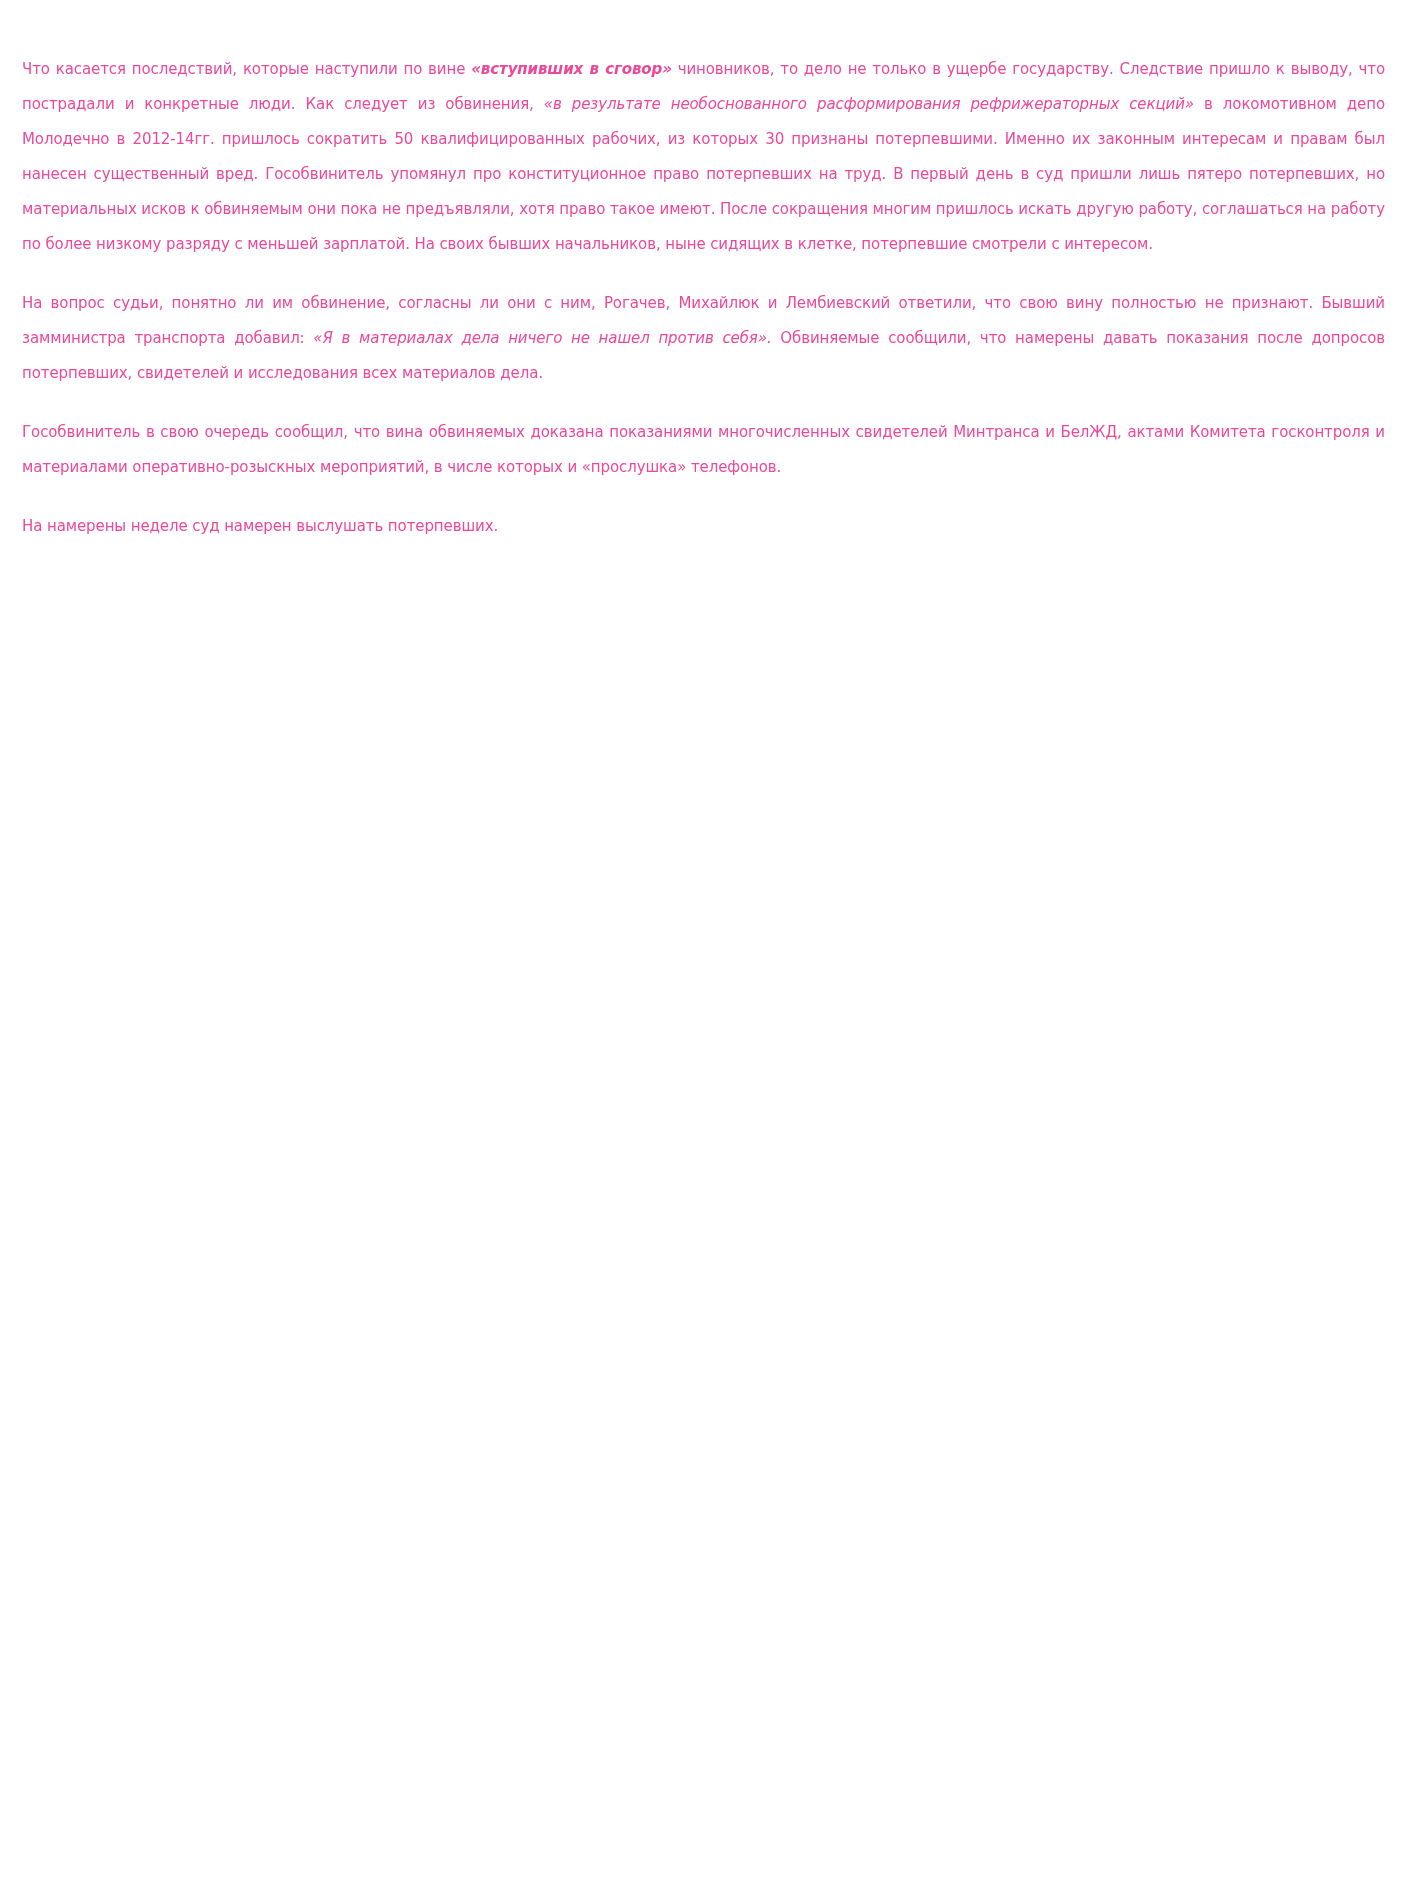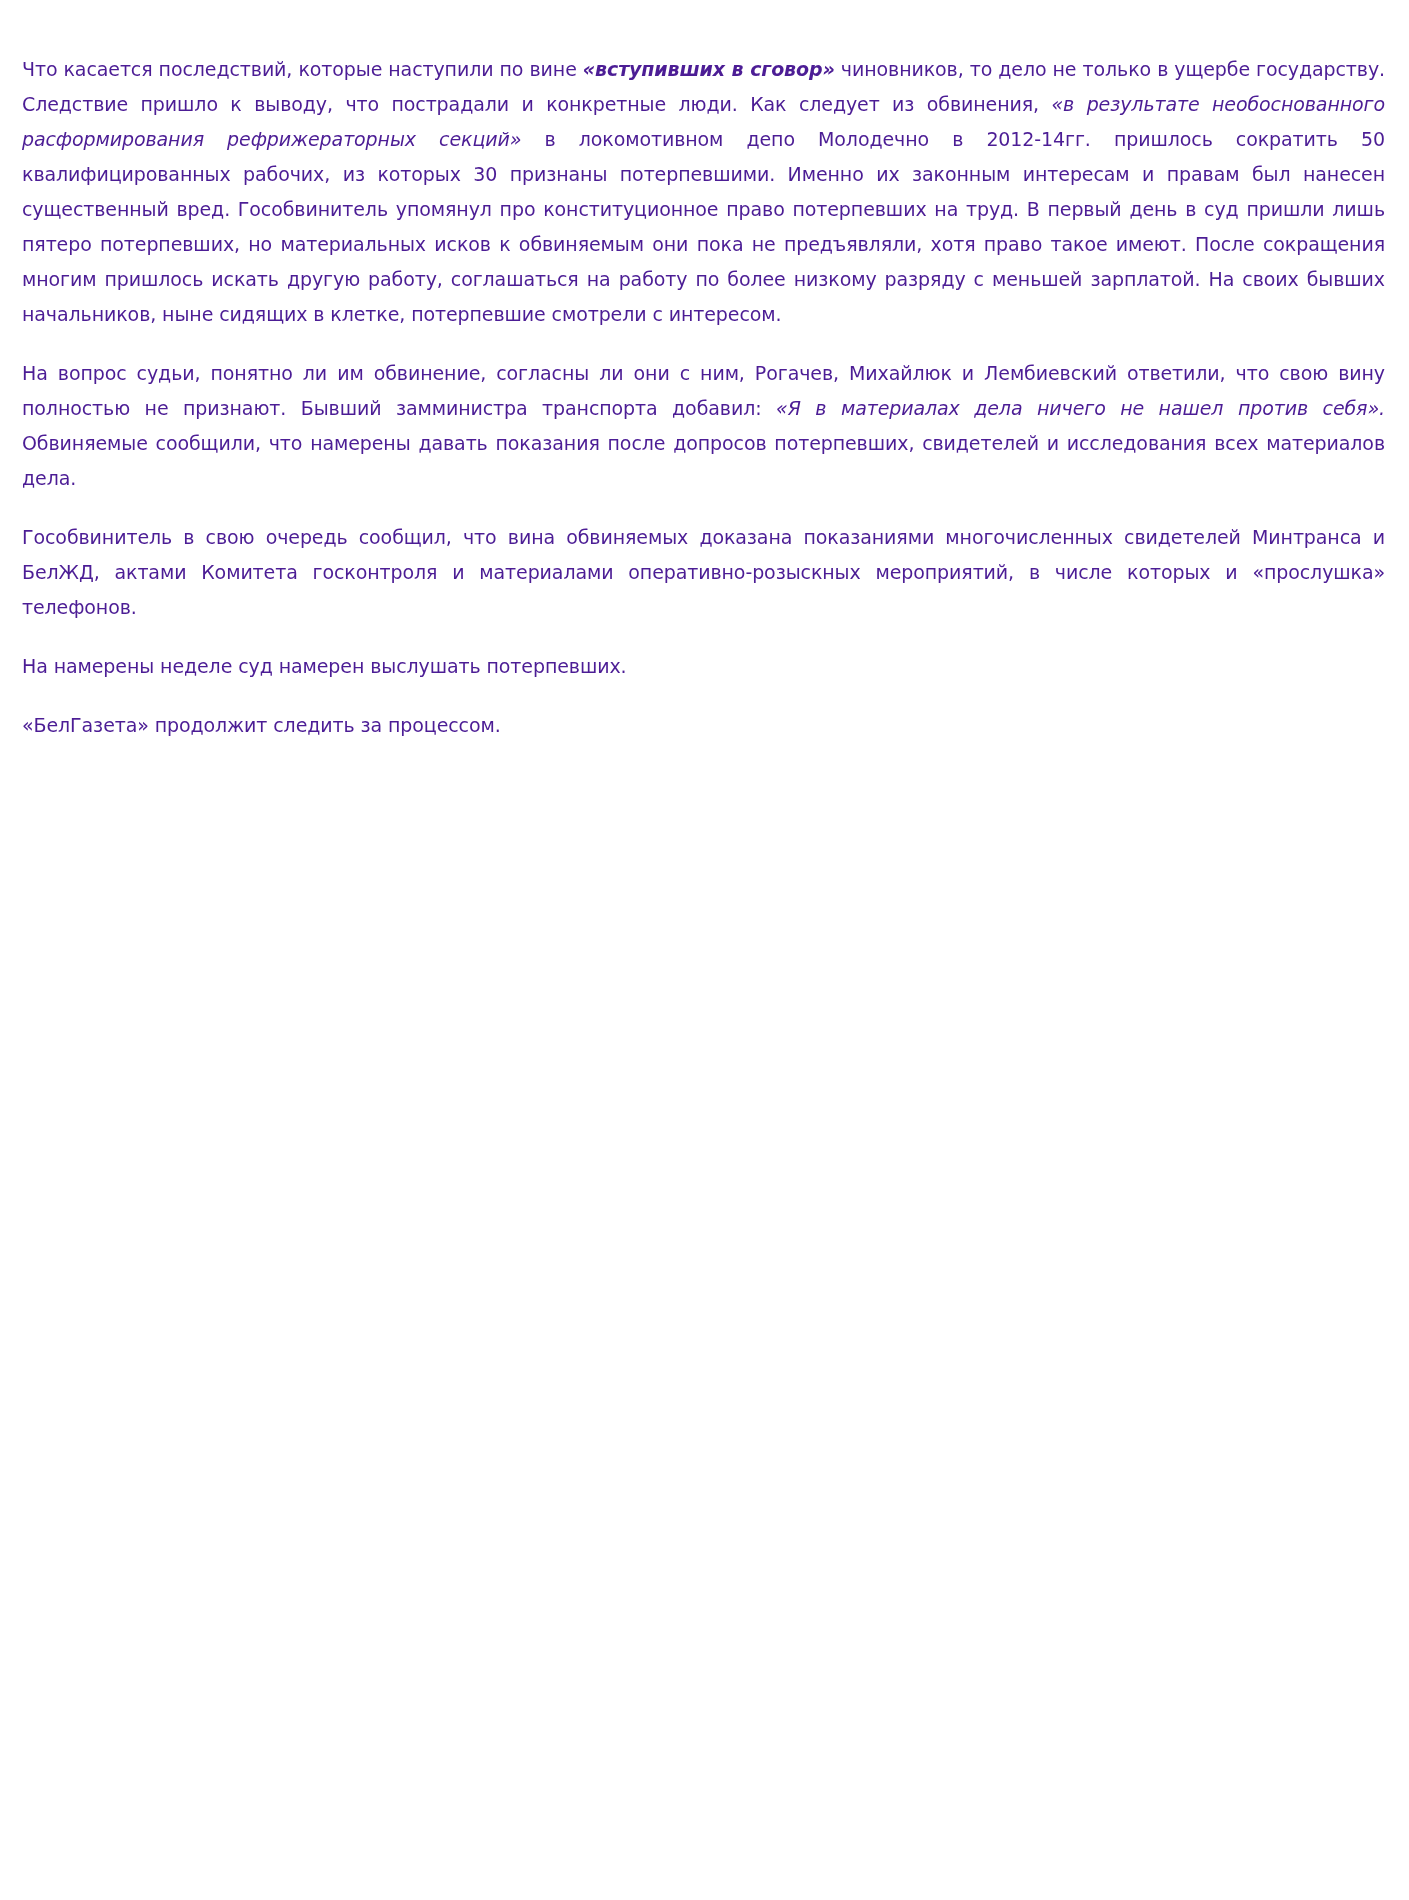--- a/index.html
+++ b/index.html
@@ -20,25 +20,25 @@
     min-height: 1900px;
     padding: 52px 24px 0 22px;
     background: #ffffff;
   }
   .article {
     width: 1363px;
   }
   p.para {
     margin: 0 0 24px 0;
     padding: 0;
-    font-size: 19px;
+    font-size: 15px;
     line-height: 35px;
     text-align: justify;
     text-justify: inter-word;
-    color: #4c1d95;
+    color: #ec4899;
     letter-spacing: -0.1px;
     word-spacing: 0px;
     hyphens: none;
   }
   p.para:last-child {
     margin-bottom: 0;
   }
   
   p.short {
     text-align: left;
@@ -67,18 +67,15 @@
     </p>
 
     <p class="para">
       <span>Гособвинитель в свою очередь сообщил, что вина обвиняемых доказана показаниями многочисленных свидетелей Минтранса и БелЖД, актами Комитета госконтроля и материалами оперативно-розыскных мероприятий, в числе которых и «прослушка» телефонов.</span>
     </p>
 
     <p class="para short">
       <span>На намерены неделе суд намерен выслушать потерпевших.</span>
     </p>
 
-    <p class="para short">
-      <span>«БелГазета» продолжит следить за процессом.</span>
-    </p>
 
   </article>
 </div>
 
 </body></html>

